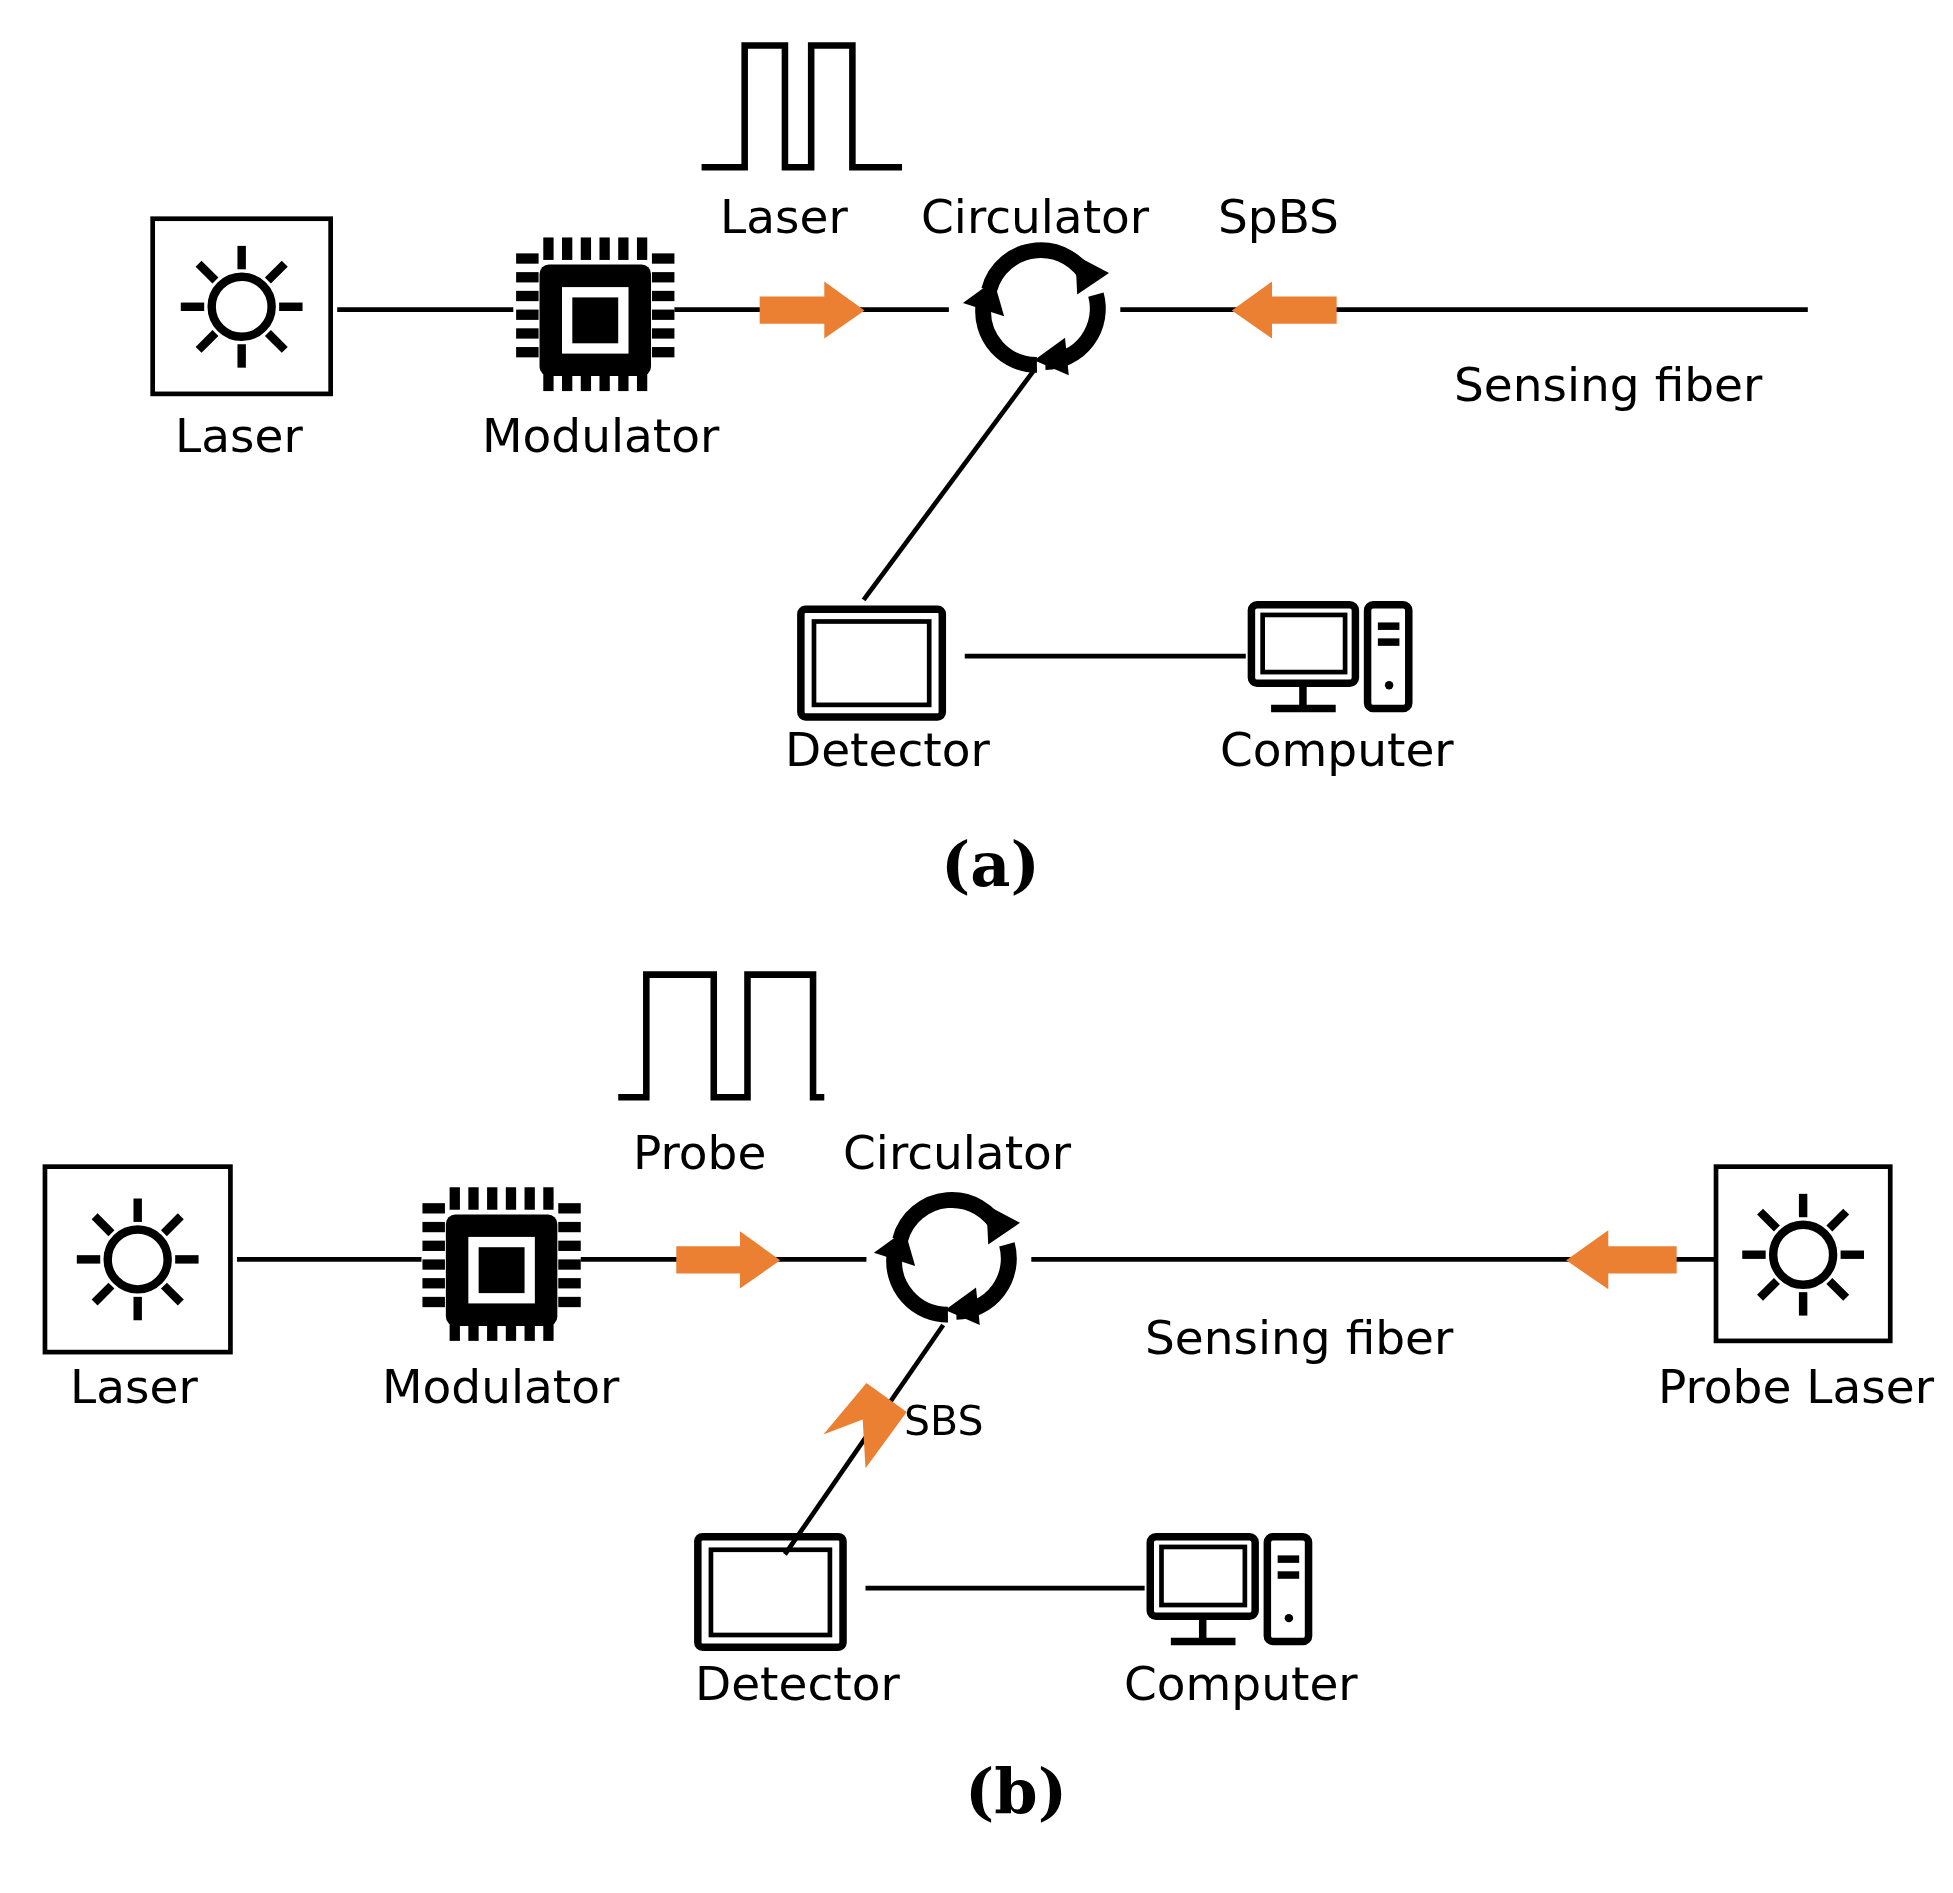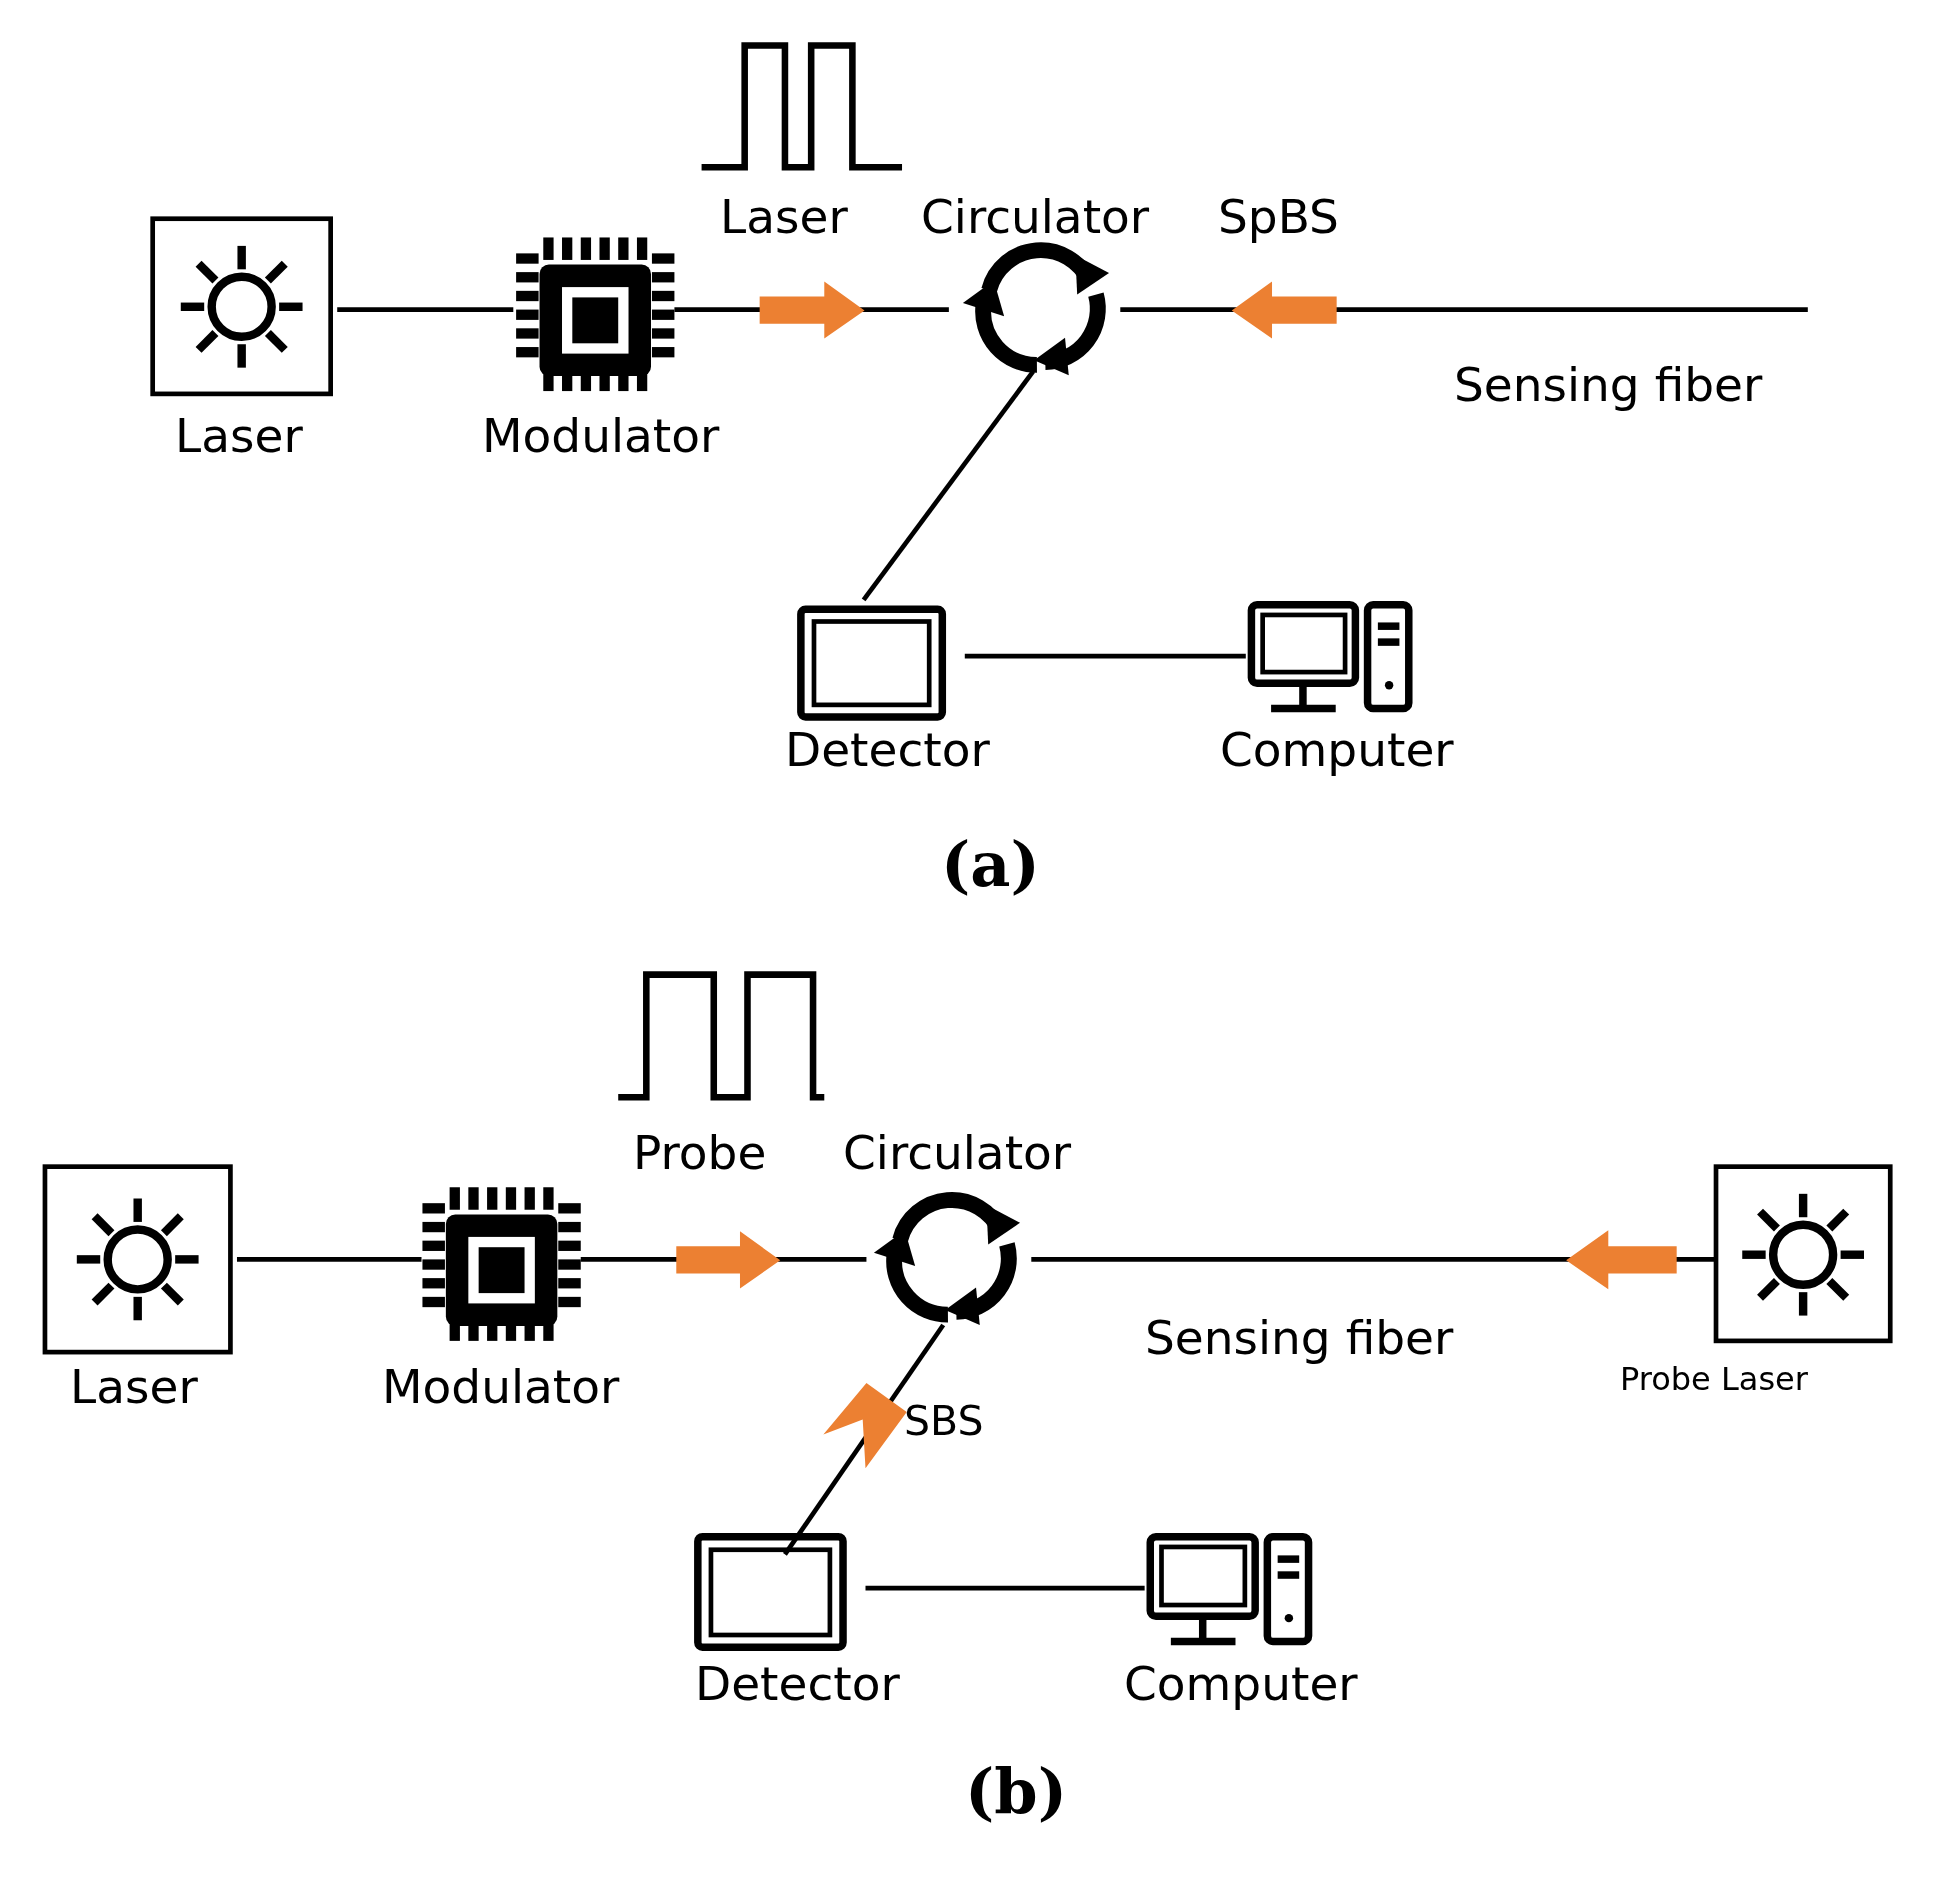--- a/index.html
+++ b/index.html
@@ -288,21 +288,21 @@
   <div class="lbl" style="left:382px; top:1363px; font-size:47px;">Modulator</div>
 
   <div class="lbl" style="left:633px; top:1129px; font-size:47px;">Probe</div>
 
   <div class="lbl" style="left:843px; top:1129px; font-size:47px;">Circulator</div>
 
   <div class="lbl" style="left:904px; top:1401px; font-size:41px;">SBS</div>
 
   <div class="lbl" style="left:1145px; top:1314px; font-size:47px;">Sensing fiber</div>
 
-  <div class="lbl" style="left:1620px; top:1363px; font-size:32px;">Probe Laser</div>
+  <div class="lbl" style="left:1658px; top:1363px; font-size:47px;">Probe Laser</div>
 
   <div class="lbl" style="left:695px; top:1660px; font-size:47px;">Detector</div>
 
   <div class="lbl" style="left:1124px; top:1660px; font-size:47px;">Computer</div>
 
   <div class="panel-caption" style="left:965px; top:1761px; font-size:62px;">(b)</div>
 
 </div>
 
 

